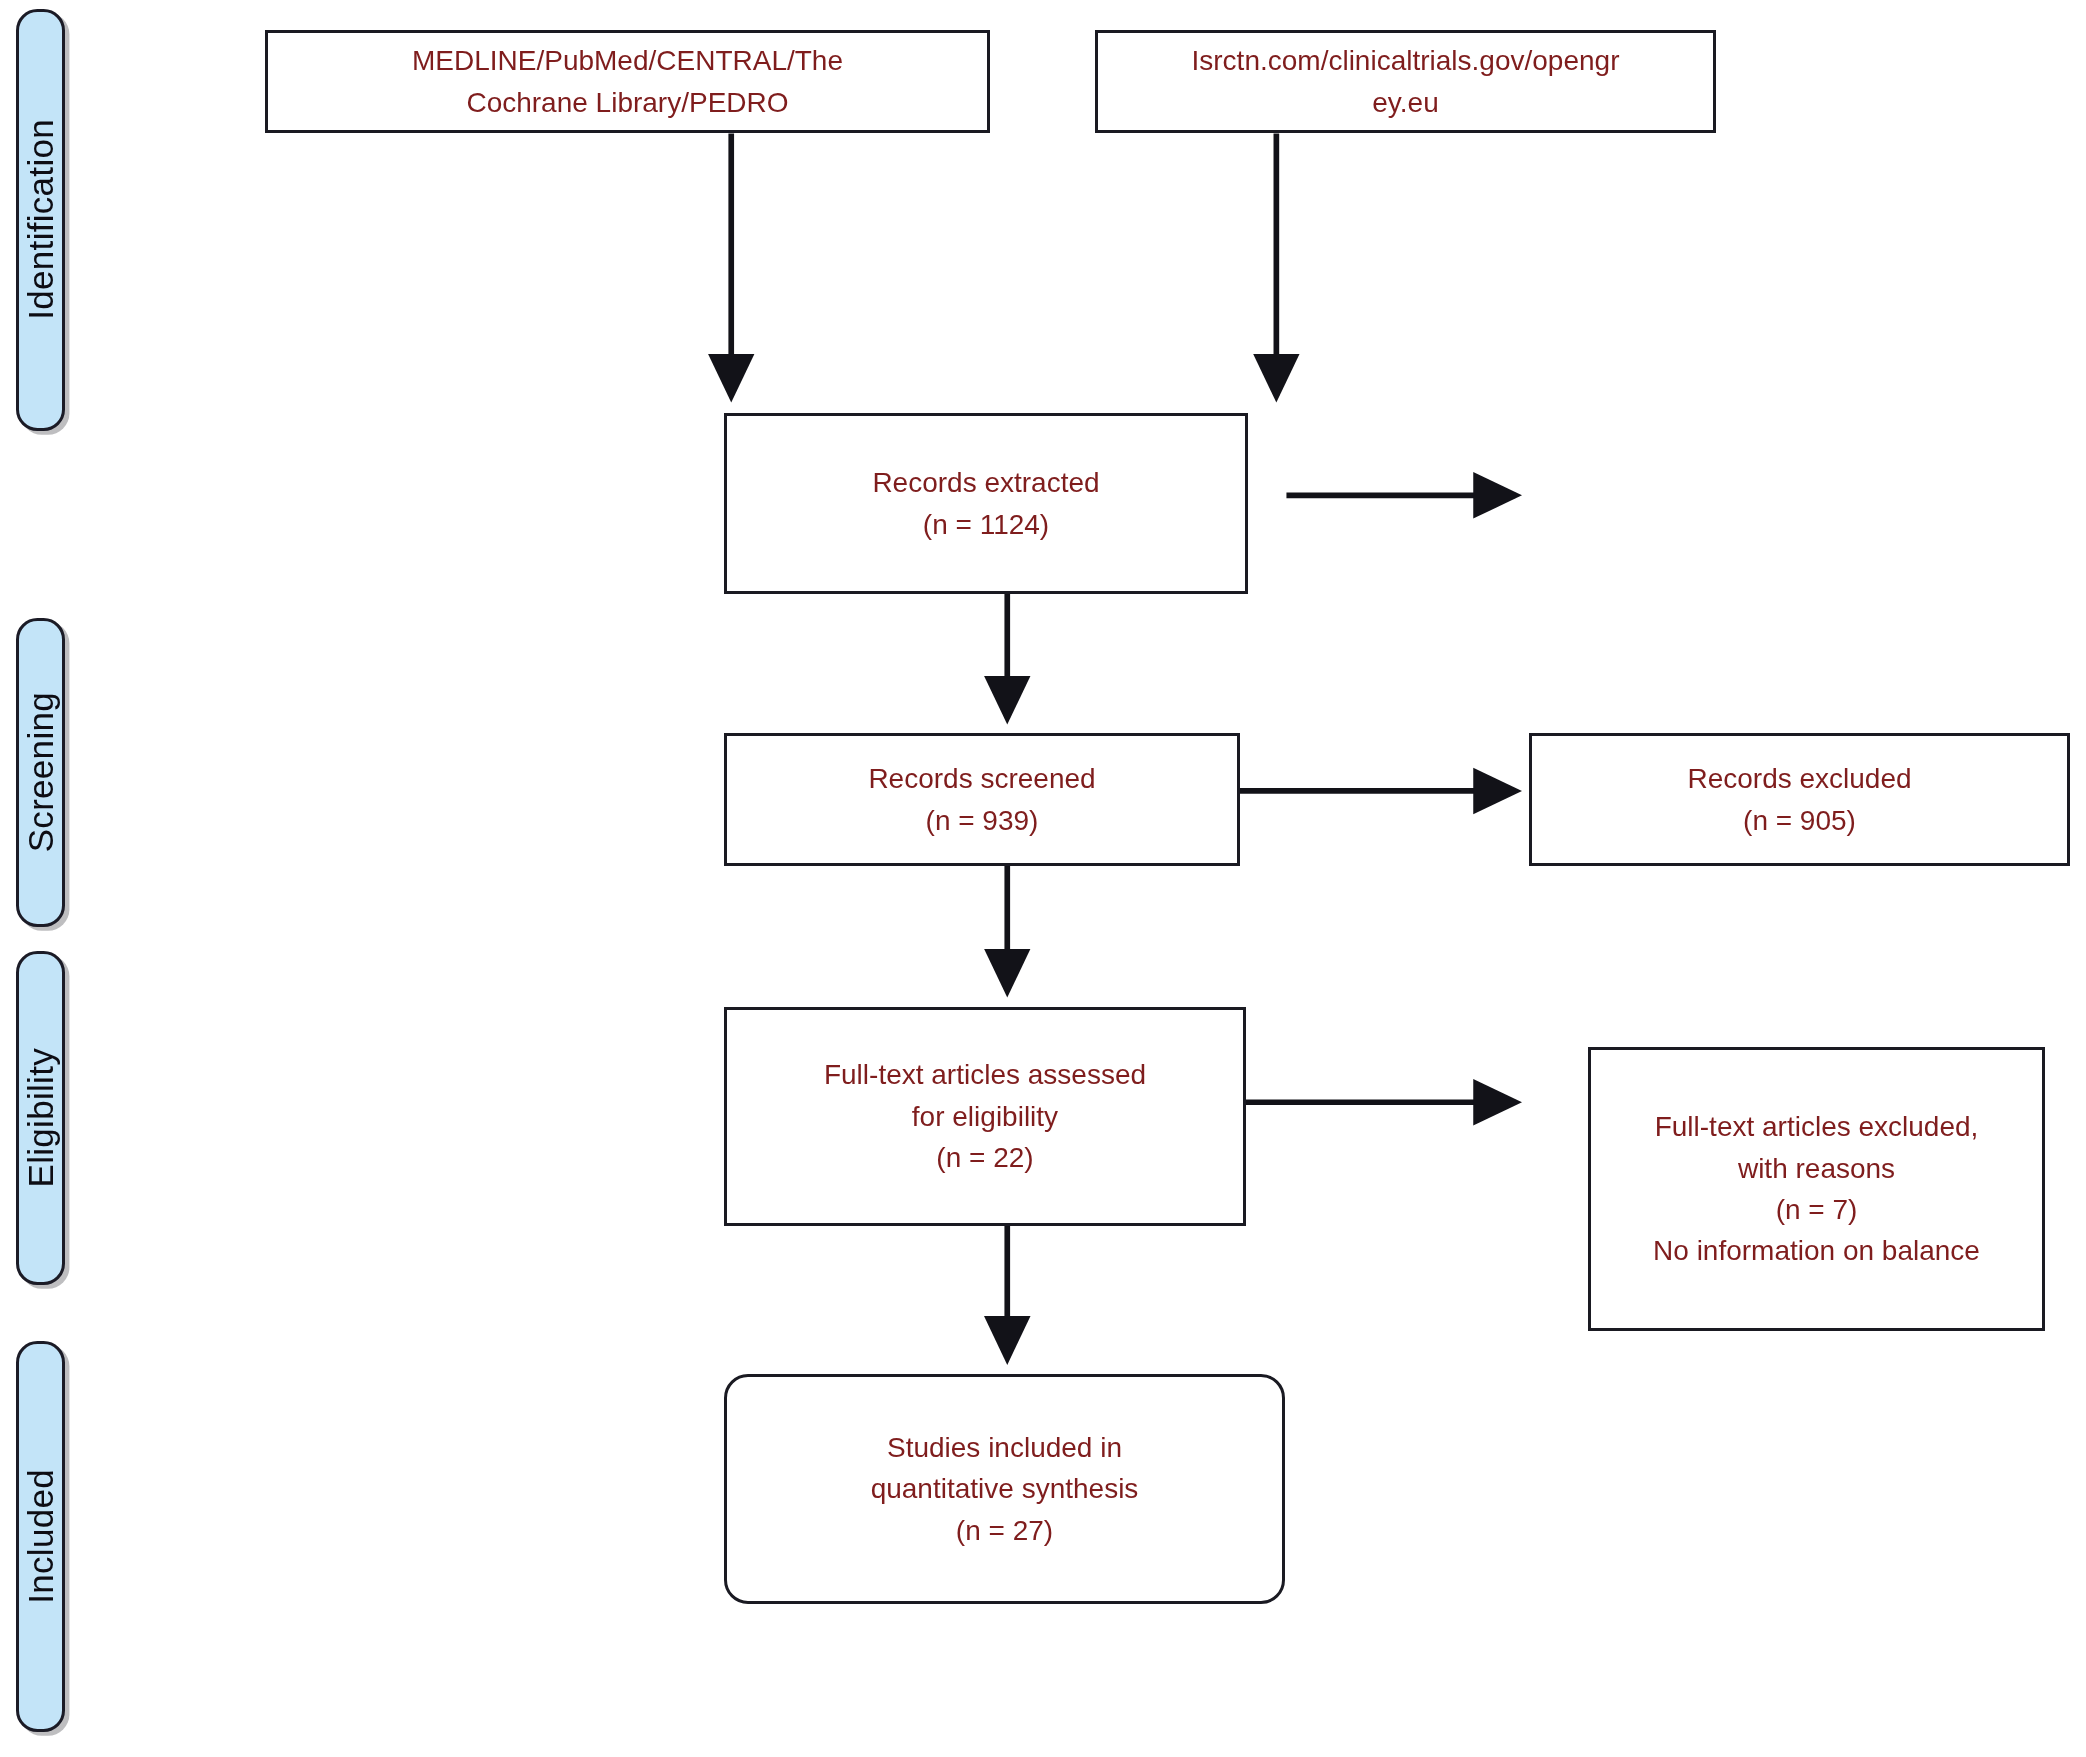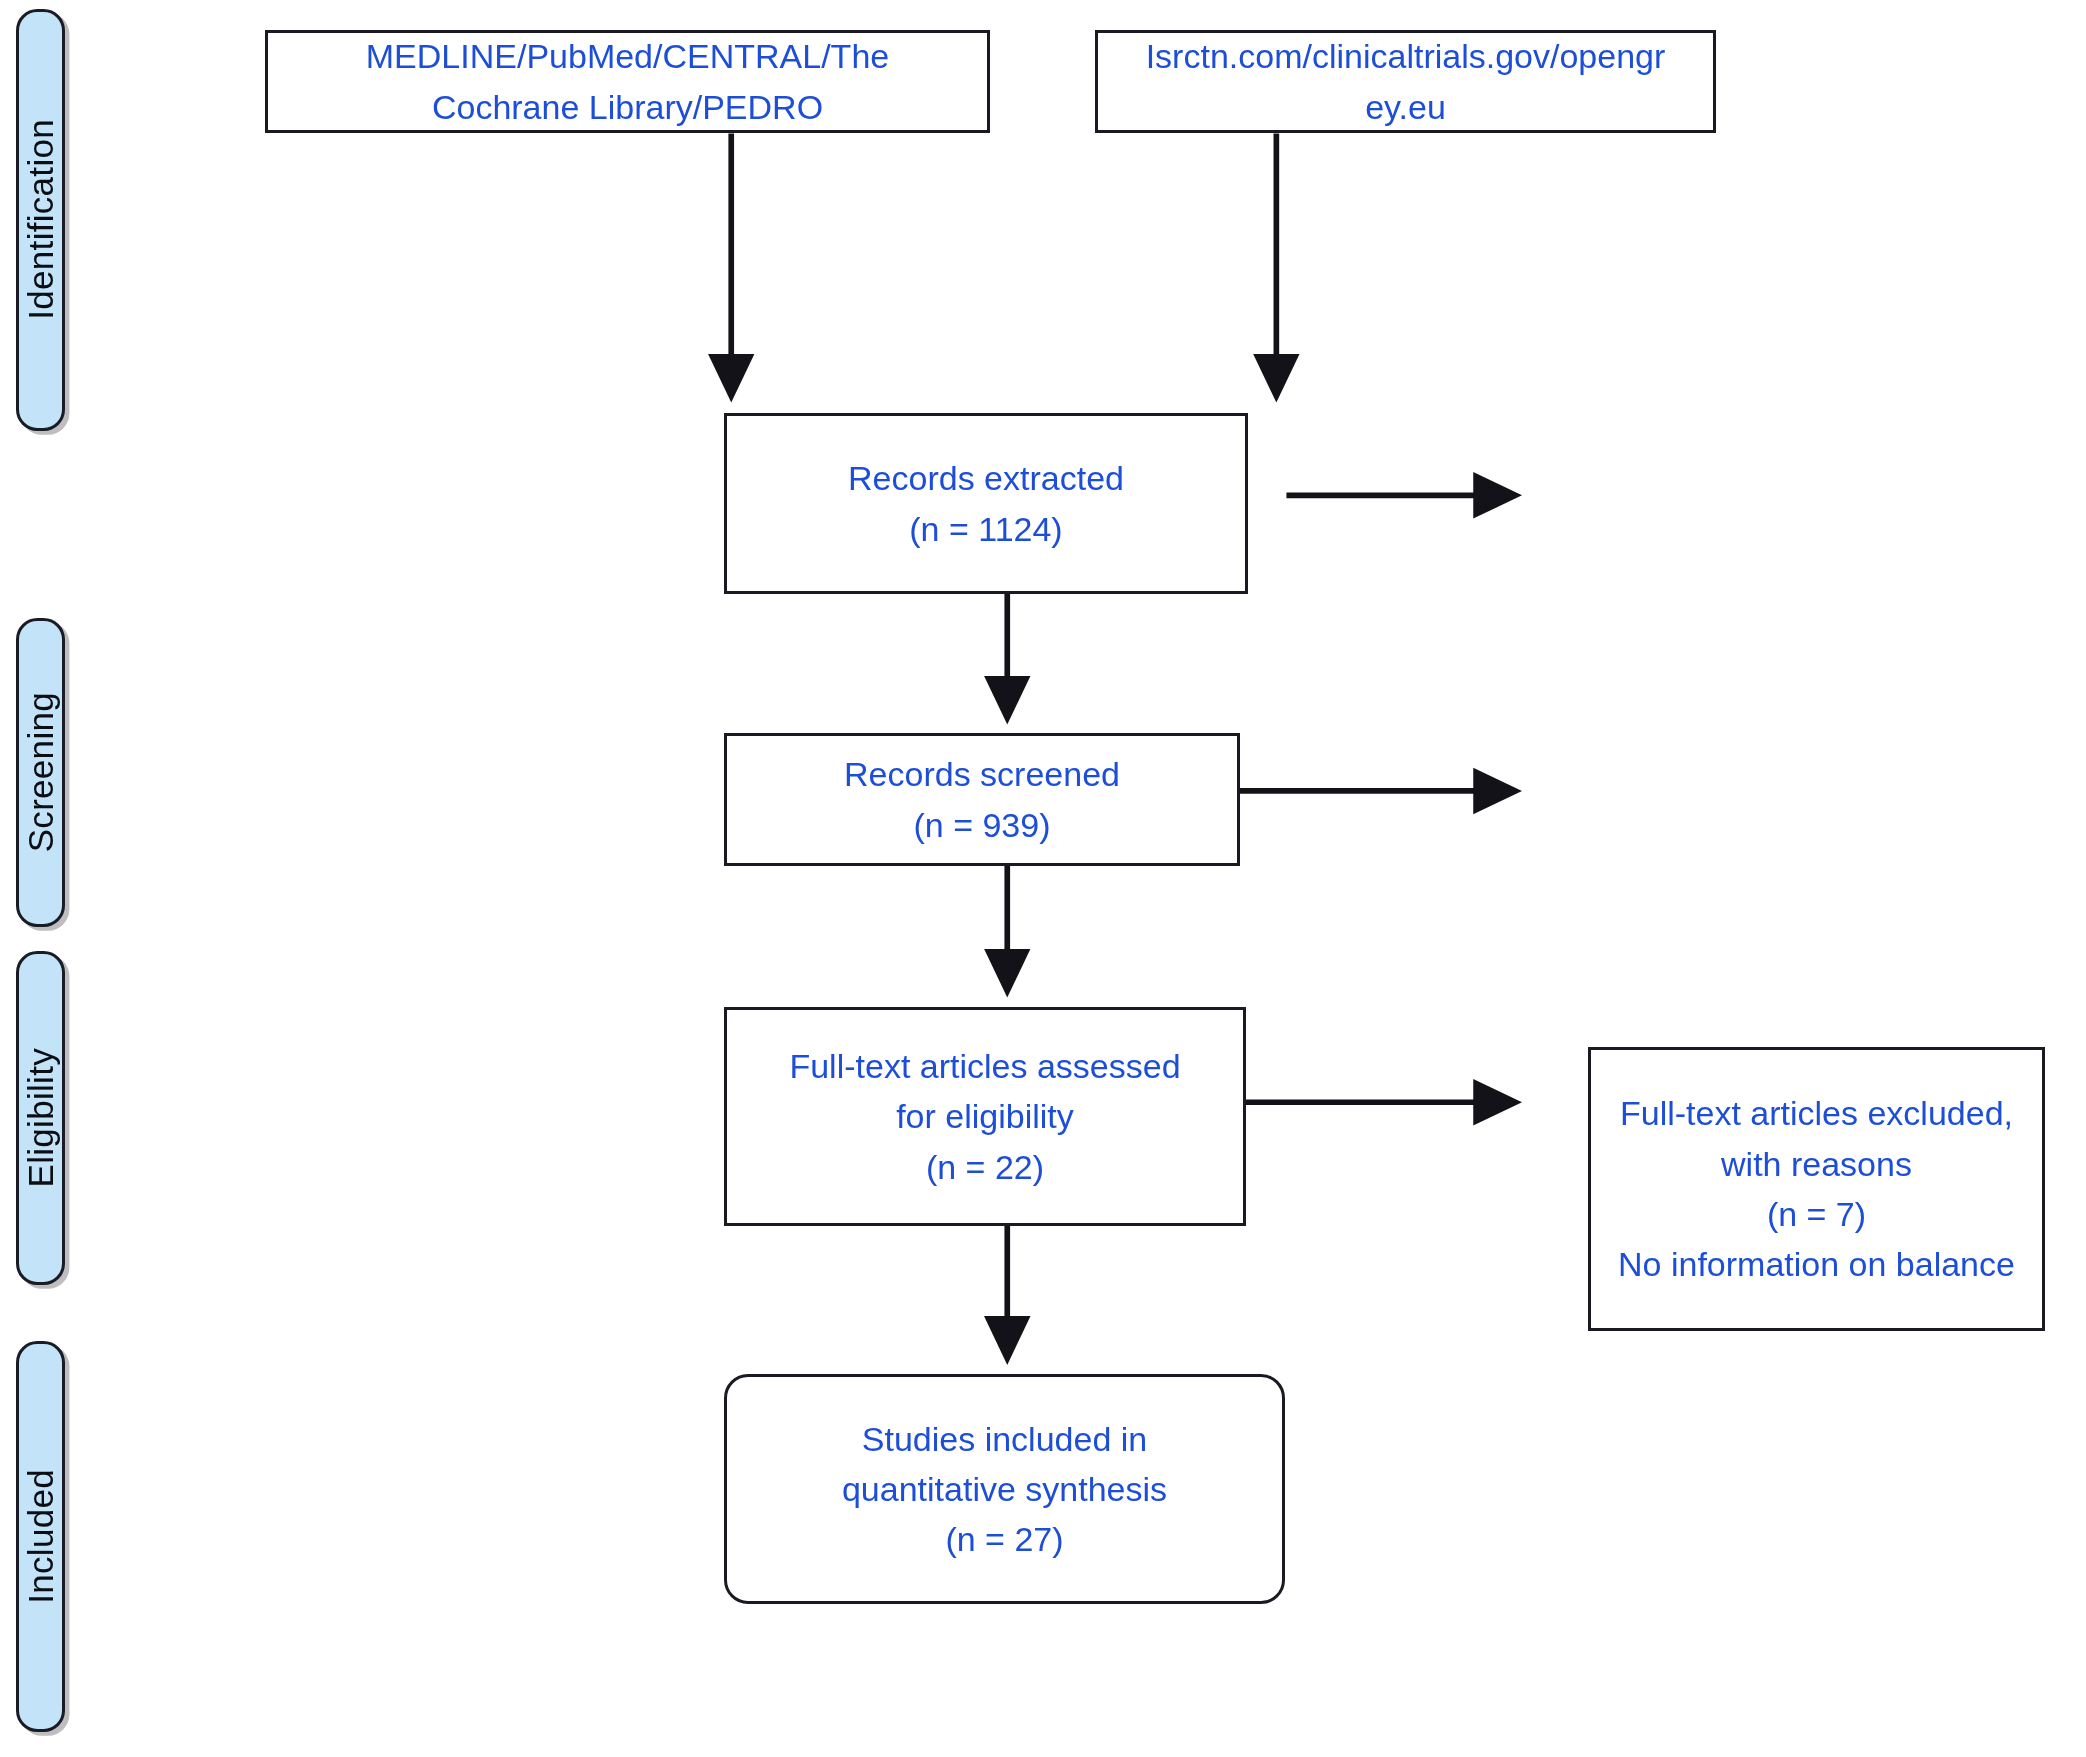--- a/index.html
+++ b/index.html
@@ -46,23 +46,23 @@
     box-sizing: border-box;
     background: #ffffff;
     border: 3.2px solid #1a1a22;
     display: flex;
     align-items: center;
     justify-content: center;
     padding: 6.3px 16.4px;
   }
   .flow-box .box-text {
     text-align: center;
-    font-size: 34px;
+    font-size: 28px;
     line-height: 1.48;
-    color: #1d4ed8;
+    color: #7f1d1d;
     white-space: pre-line;
     font-family: "Liberation Sans", sans-serif;
   }
 
   
   #connectors {
     position: absolute;
     left: 0;
     top: 0;
     width: 2087px;
@@ -129,20 +129,24 @@
     <span class="box-text">Records extracted
 (n = 1124)</span>
   </div>
 
 
   <div class="flow-box" style="left:724px; top:733px; width:516px; height:133px;">
     <span class="box-text">Records screened
 (n = 939)</span>
   </div>
 
+  <div class="flow-box" style="left:1529px; top:733px; width:541px; height:133px;">
+    <span class="box-text">Records excluded
+(n = 905)</span>
+  </div>
 
   <div class="flow-box" style="left:724px; top:1007px; width:522px; height:219px;">
     <span class="box-text">Full-text articles assessed
 for eligibility
 (n = 22)</span>
   </div>
 
   <div class="flow-box" style="left:1588px; top:1007px; width:457px; height:284px;margin-top:40px;">
     <span class="box-text">Full-text articles excluded,
 with reasons

